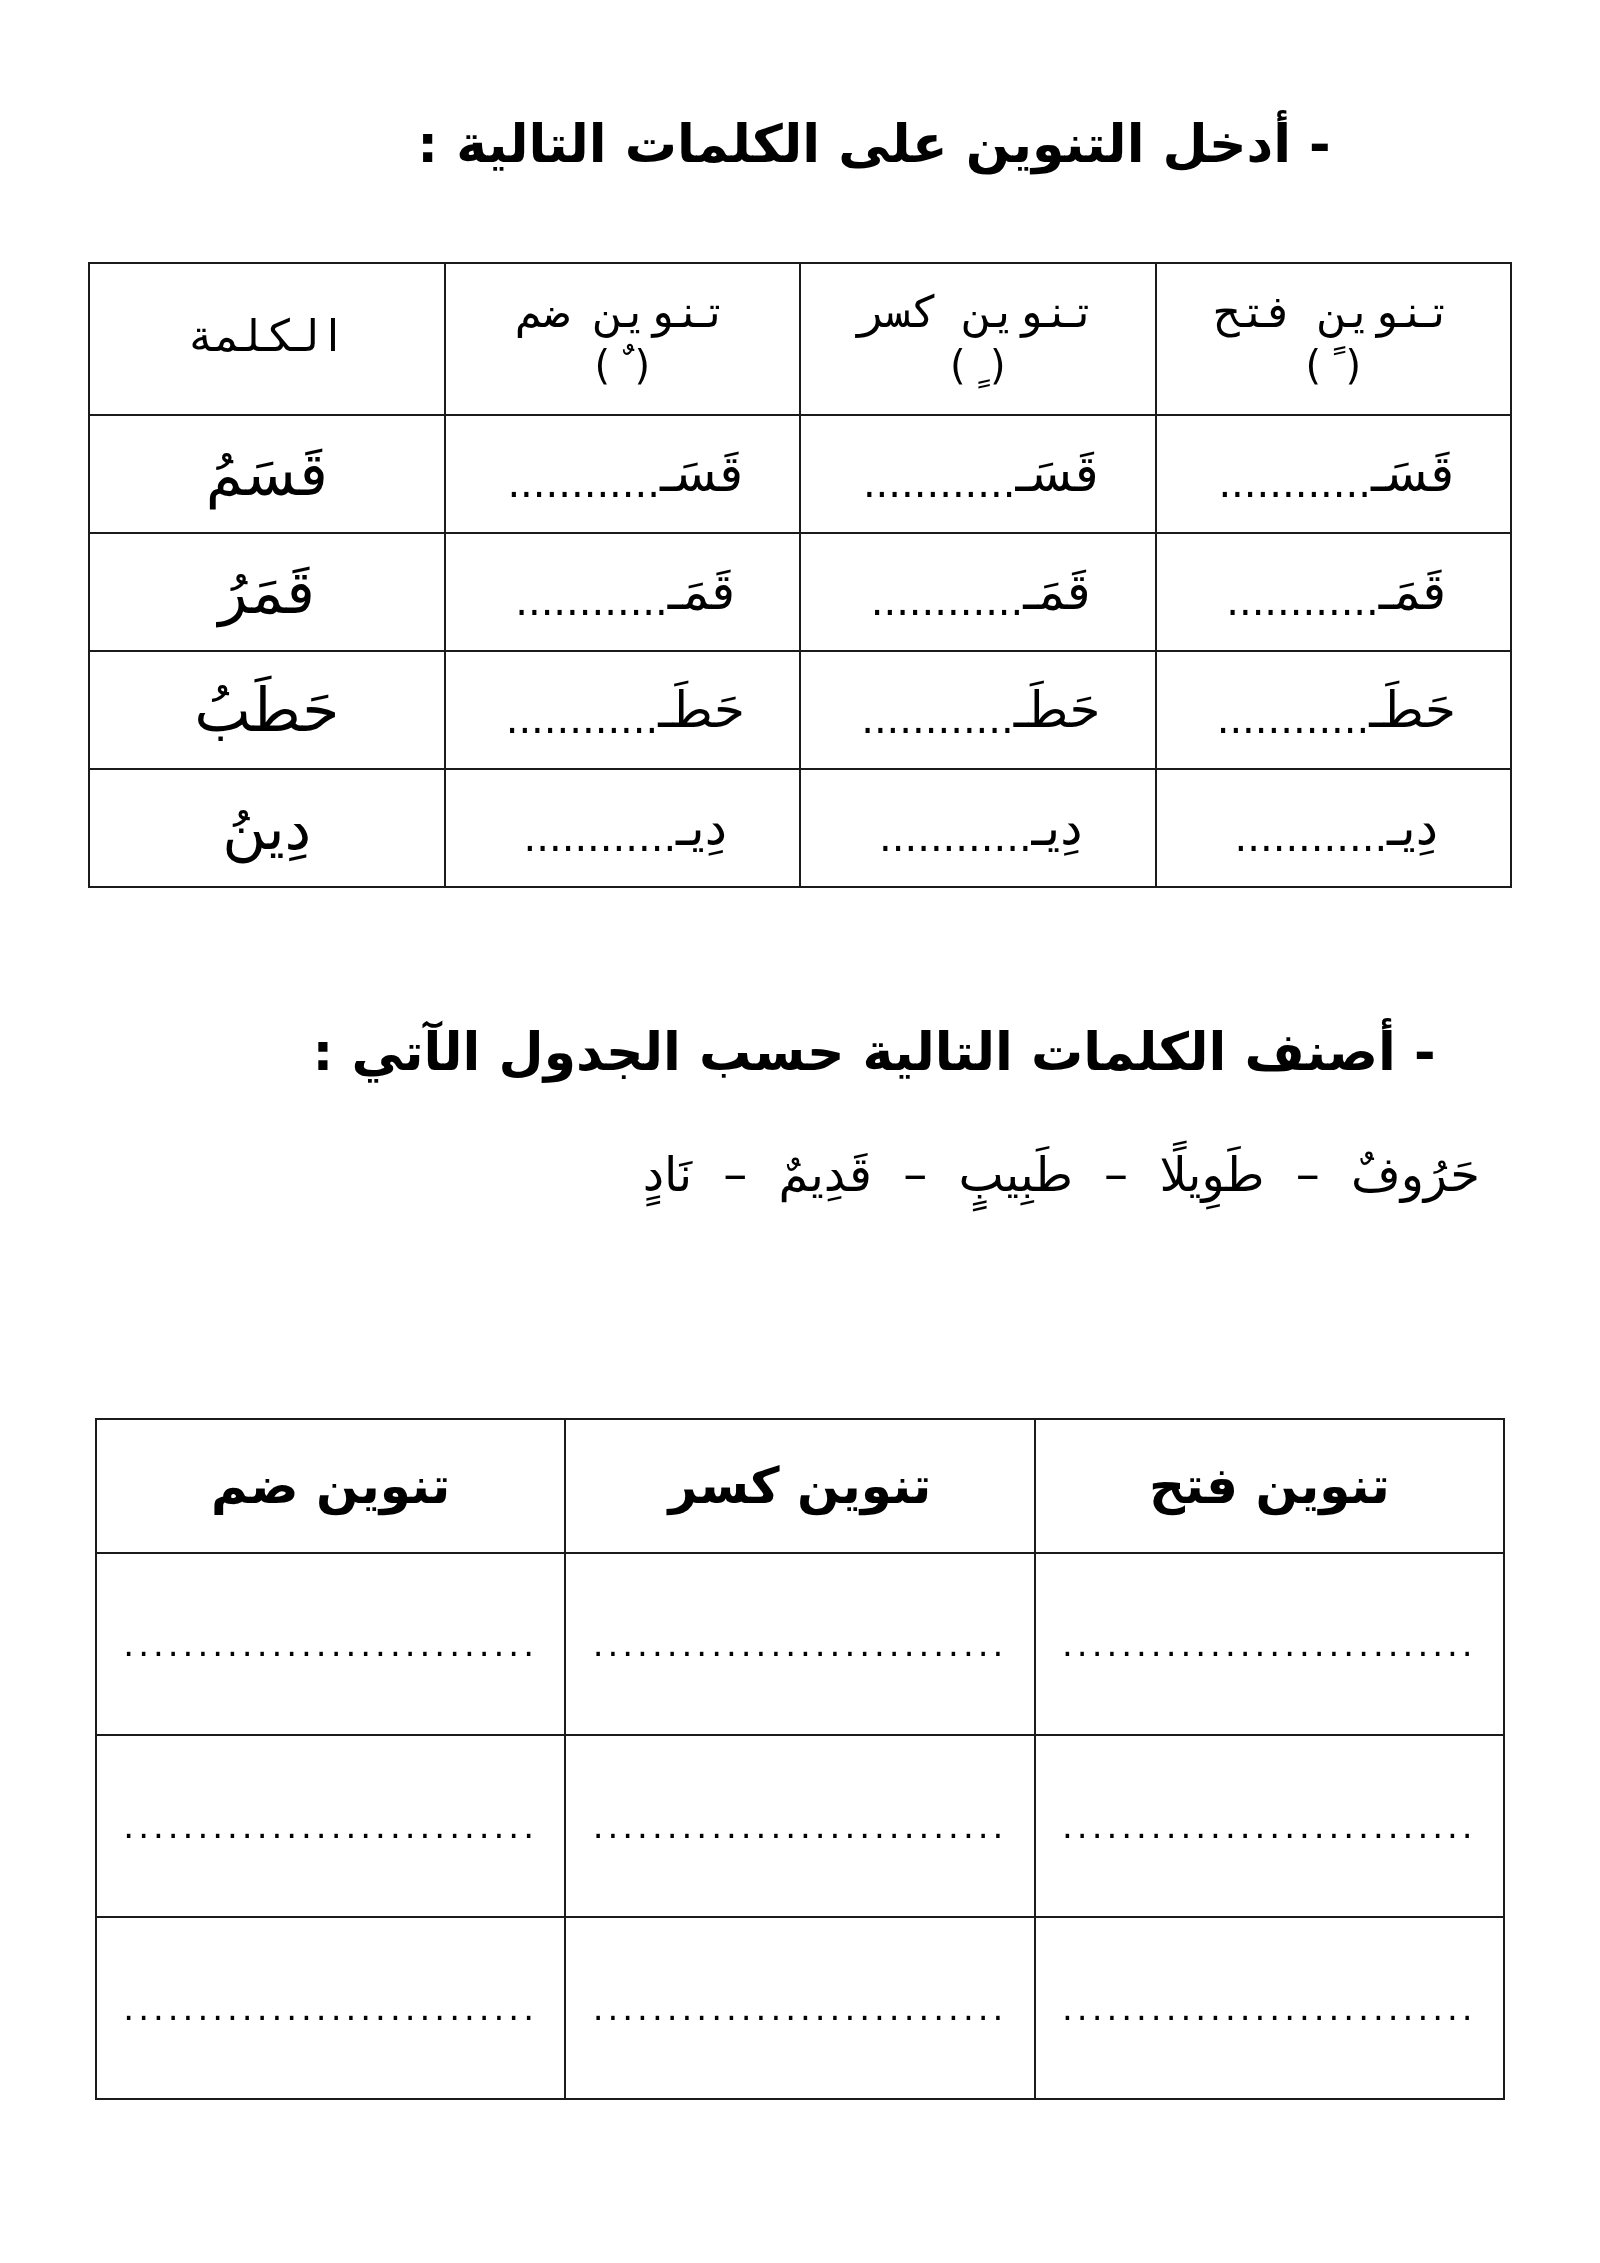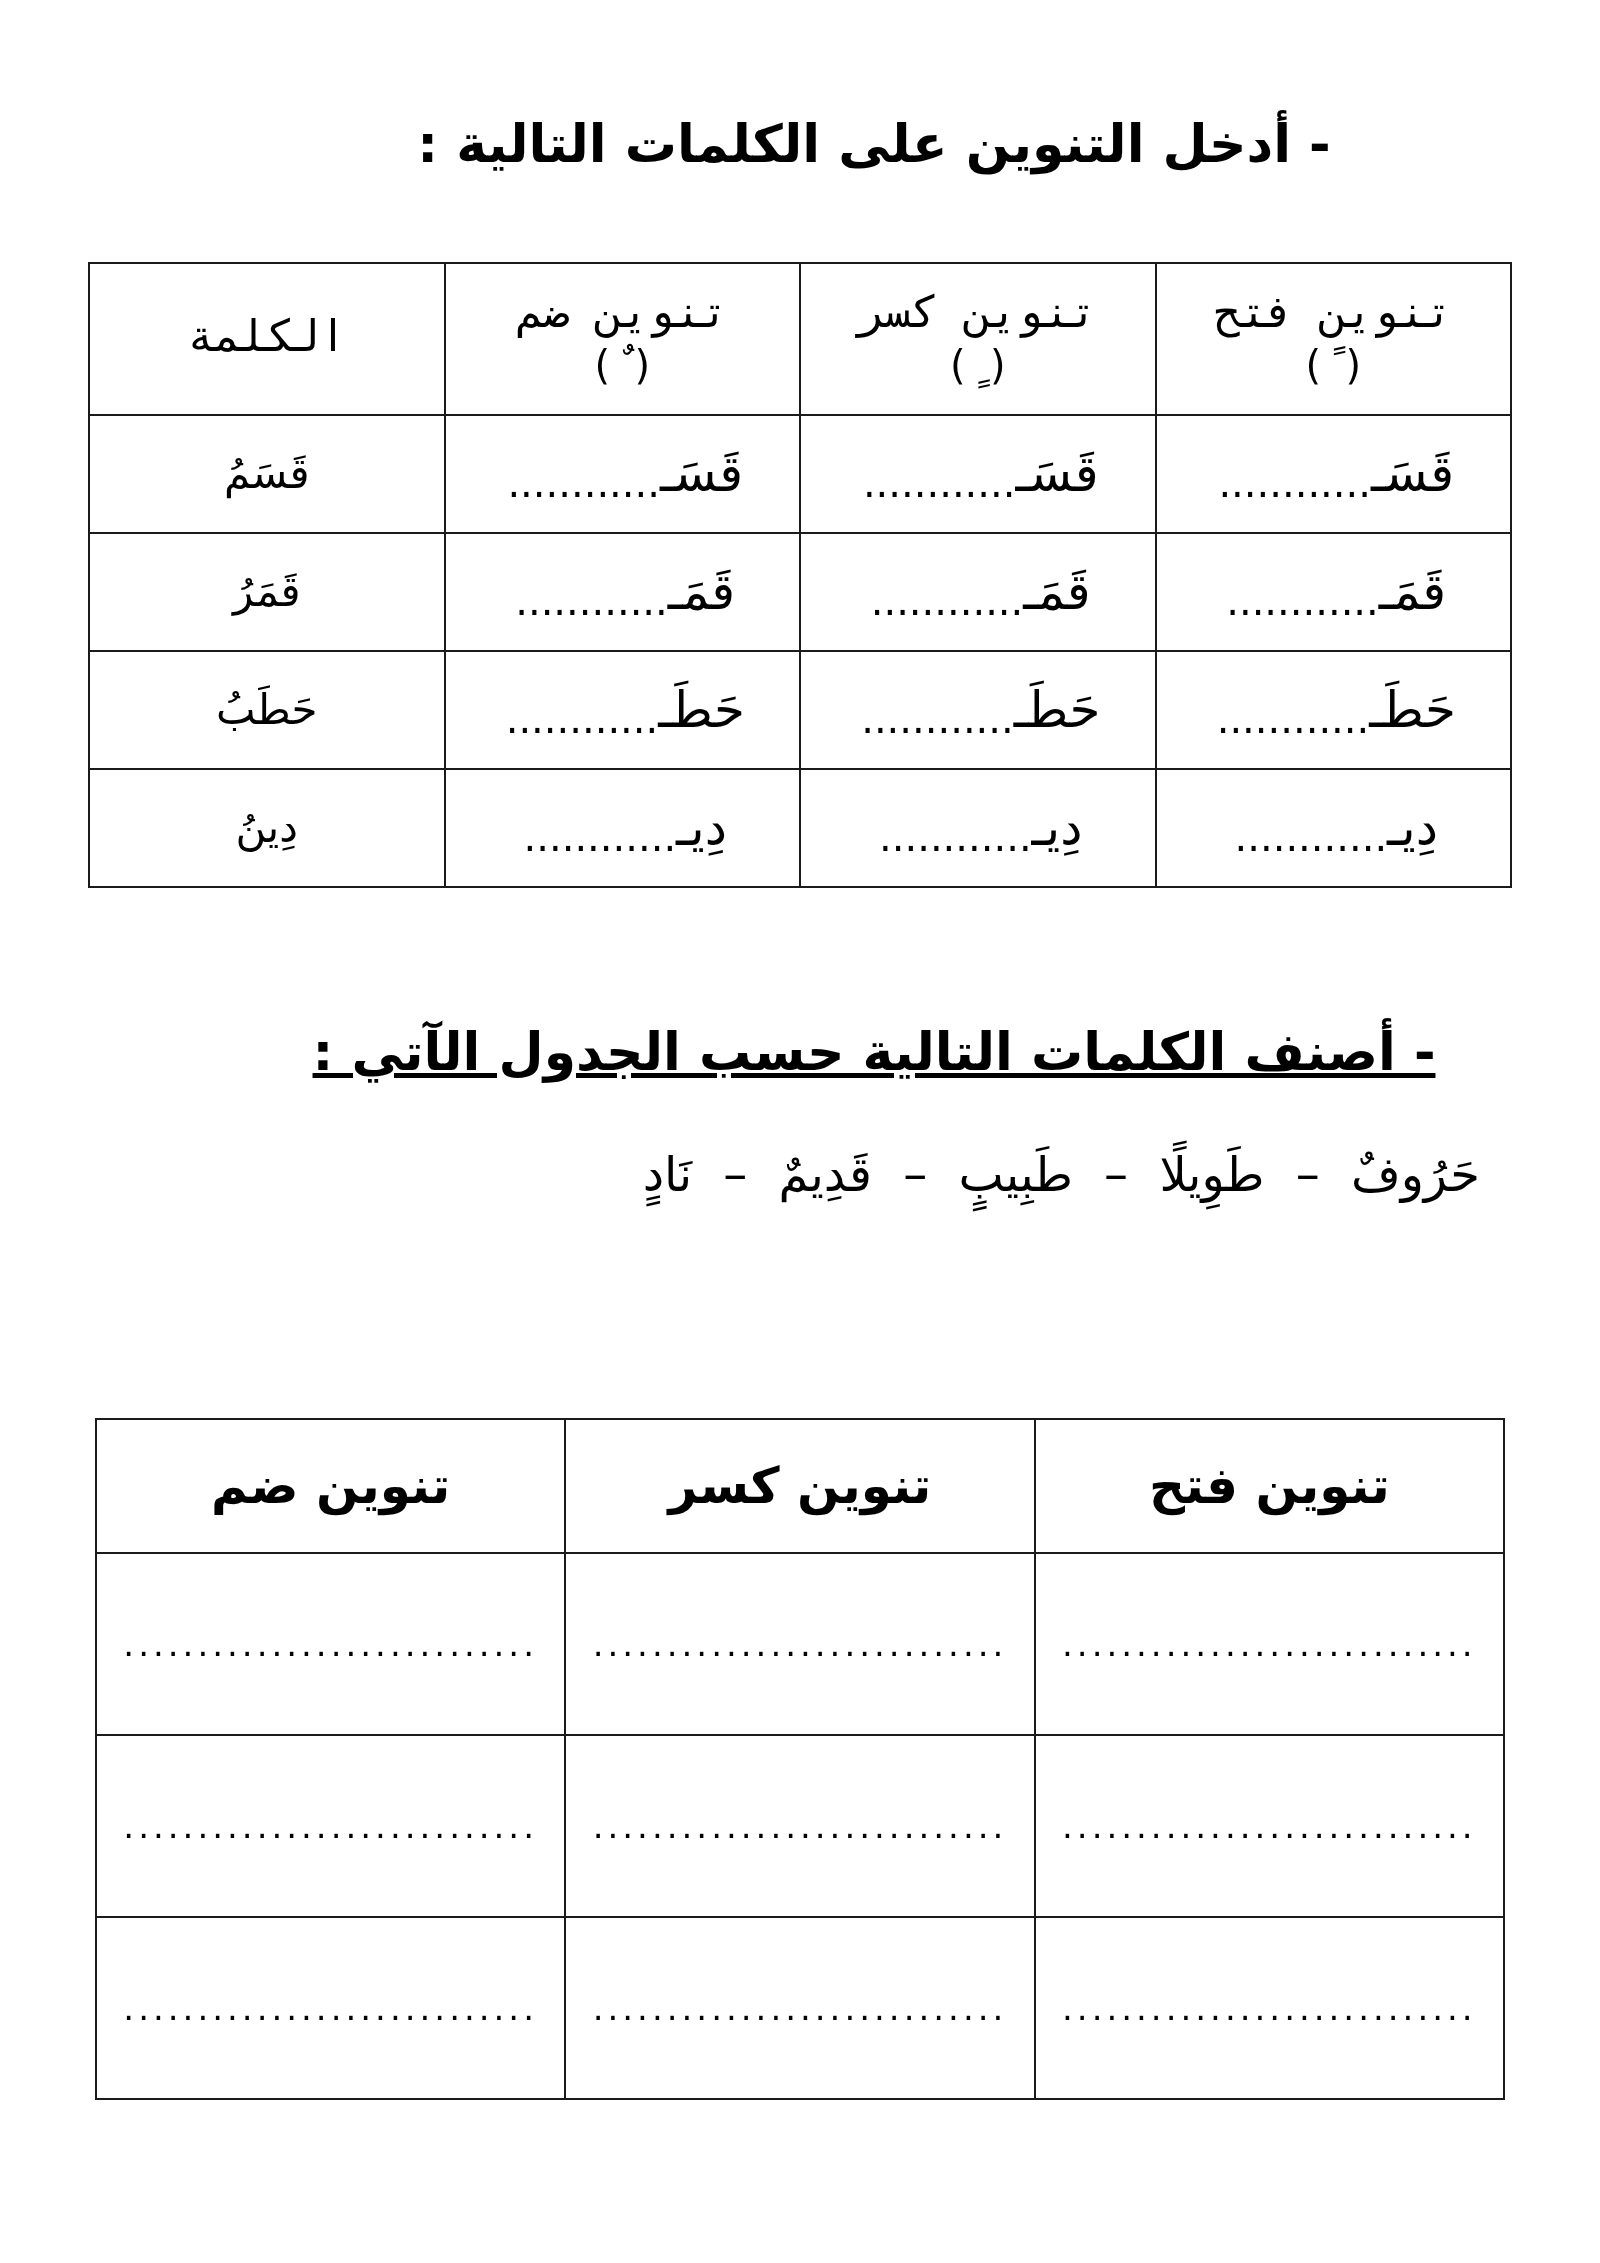--- a/index.html
+++ b/index.html
@@ -38,21 +38,20 @@
     position: absolute;
     top: 112px;
     right: 150px;
     left: 150px;
   }
   .heading-2 {
     position: absolute;
     top: 1020px;
     right: 150px;
     left: 150px;
-    text-decoration: underline;
   }
 
   
   .table-1 {
     position: absolute;
     top: 262px;
     right: 88px;
     width: 1424px;
     border-collapse: collapse;
     direction: rtl;
@@ -78,21 +77,21 @@
     font-size: 40px;
     line-height: 1.15;
     display: block;
     direction: rtl;
     margin-top: 2px;
   }
   .t1-body-cell {
     height: 116px;
   }
   .t1-word {
-    font-size: 42px;
+    font-size: 60px;
     line-height: 1.1;
     direction: rtl;
     display: inline-block;
   }
   .t1-blank {
     font-size: 50px;
     line-height: 1.1;
     direction: rtl;
     display: inline-block;
     white-space: nowrap;

